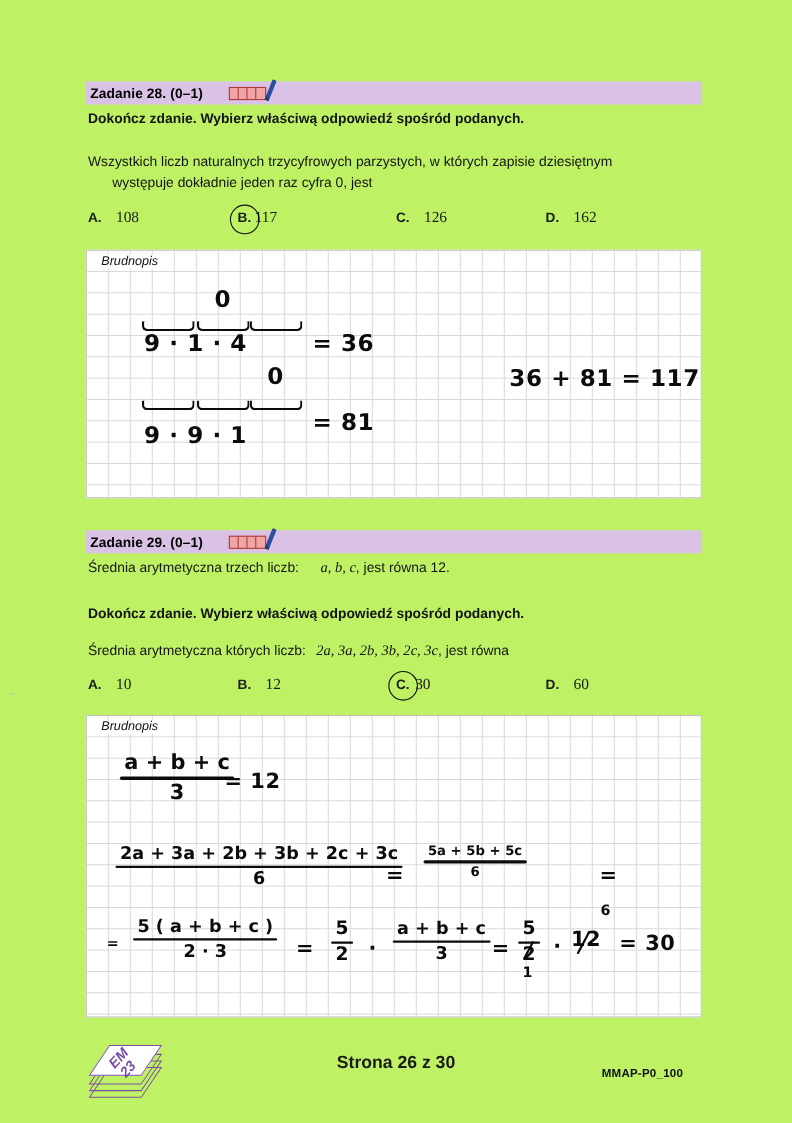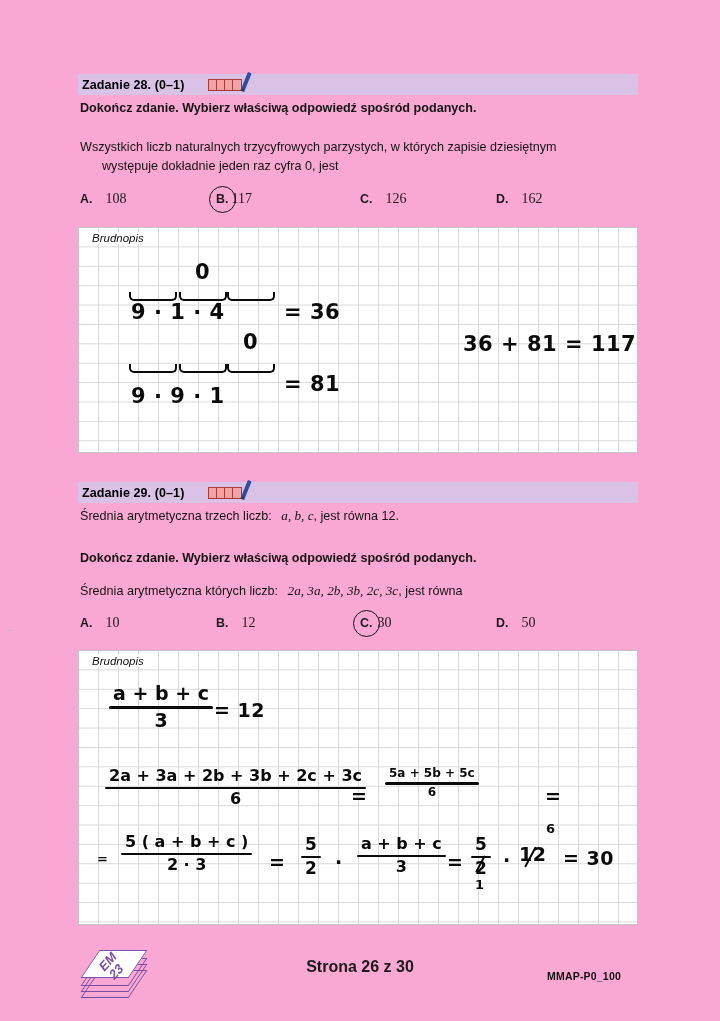--- a/index.html
+++ b/index.html
@@ -15,21 +15,21 @@
     font-family: "Liberation Sans", sans-serif;
     color: #1a1a1a;
     overflow: hidden;
   }
 
   .page {
     position: absolute;
     left: 0; top: 0;
     width: 720px;
     height: 1021px;
-    background: #f9a8d4;
+    background: #bef264;
   }
 
   
   .task-band {
     position: absolute;
     left: 78px;
     width: 560px;
     height: 21px;
     background: #d9c2e6;
     display: flex;
@@ -329,21 +329,21 @@
           <i></i>
           <i></i>
           <i></i>
         </span>
       <span class="pen"></span>
     </span>
   </div>
 
   <div class="txt" style="top:506px;">
     <span>Średnia arytmetyczna trzech liczb:</span>
-    <span class="mi" style="margin-left:6px;">a,  b,  c</span><span>, jest równa  12.</span>
+    <span class="mi" style="margin-left:16px;">a,  b,  c</span><span>, jest równa  12.</span>
   </div>
 
   <div class="txt bold" style="top:549px;">Dokończ zdanie. Wybierz właściwą odpowiedź spośród podanych.</div>
 
   <div class="txt" style="top:581px;">
     <span>Średnia arytmetyczna których liczb:</span>
     <span class="mi" style="margin-left:6px;">2a,  3a,  2b,  3b,  2c,  3c</span><span>, jest równa</span>
   </div>
 
   <div class="answers" style="top:615px;">
@@ -355,33 +355,33 @@
       <span class="lab">B.</span>
       <span class="val">12</span>
     </div>
     <div class="opt circled" style="left:280px;">
       <span class="circle-mark"></span>
       <span class="lab">C.</span>
       <span class="val" style="margin-left:4px;">30</span>
     </div>
     <div class="opt" style="left:416px;">
       <span class="lab">D.</span>
-      <span class="val">50</span>
+      <span class="val">60</span>
     </div>
   </div>
 
   <div class="brudnopis" style="top:650px; height:275px;">
     <span class="bd-label">Brudnopis</span>
 
     <div class="frac hw-md" style="left:30px; top:32px;">
       <span class="num">a + b + c</span>
       <span class="bar"></span>
       <span class="den">3</span>
     </div>
-    <span class="hw hw-md" style="left:135px; top:48px;">= 12</span>
+    <span class="hw hw-md" style="left:125px; top:48px;">= 12</span>
 
     <div class="frac hw-sm" style="left:26px; top:116px; font-size:16px;">
       <span class="num">2a + 3a + 2b + 3b + 2c + 3c</span>
       <span class="bar"></span>
       <span class="den">6</span>
     </div>
     <span class="hw hw-md" style="left:272px; top:134px;">=</span>
 
     <div class="frac" style="left:306px; top:116px; font-size:12px;">
       <span class="num">5a + 5b + 5c</span>

